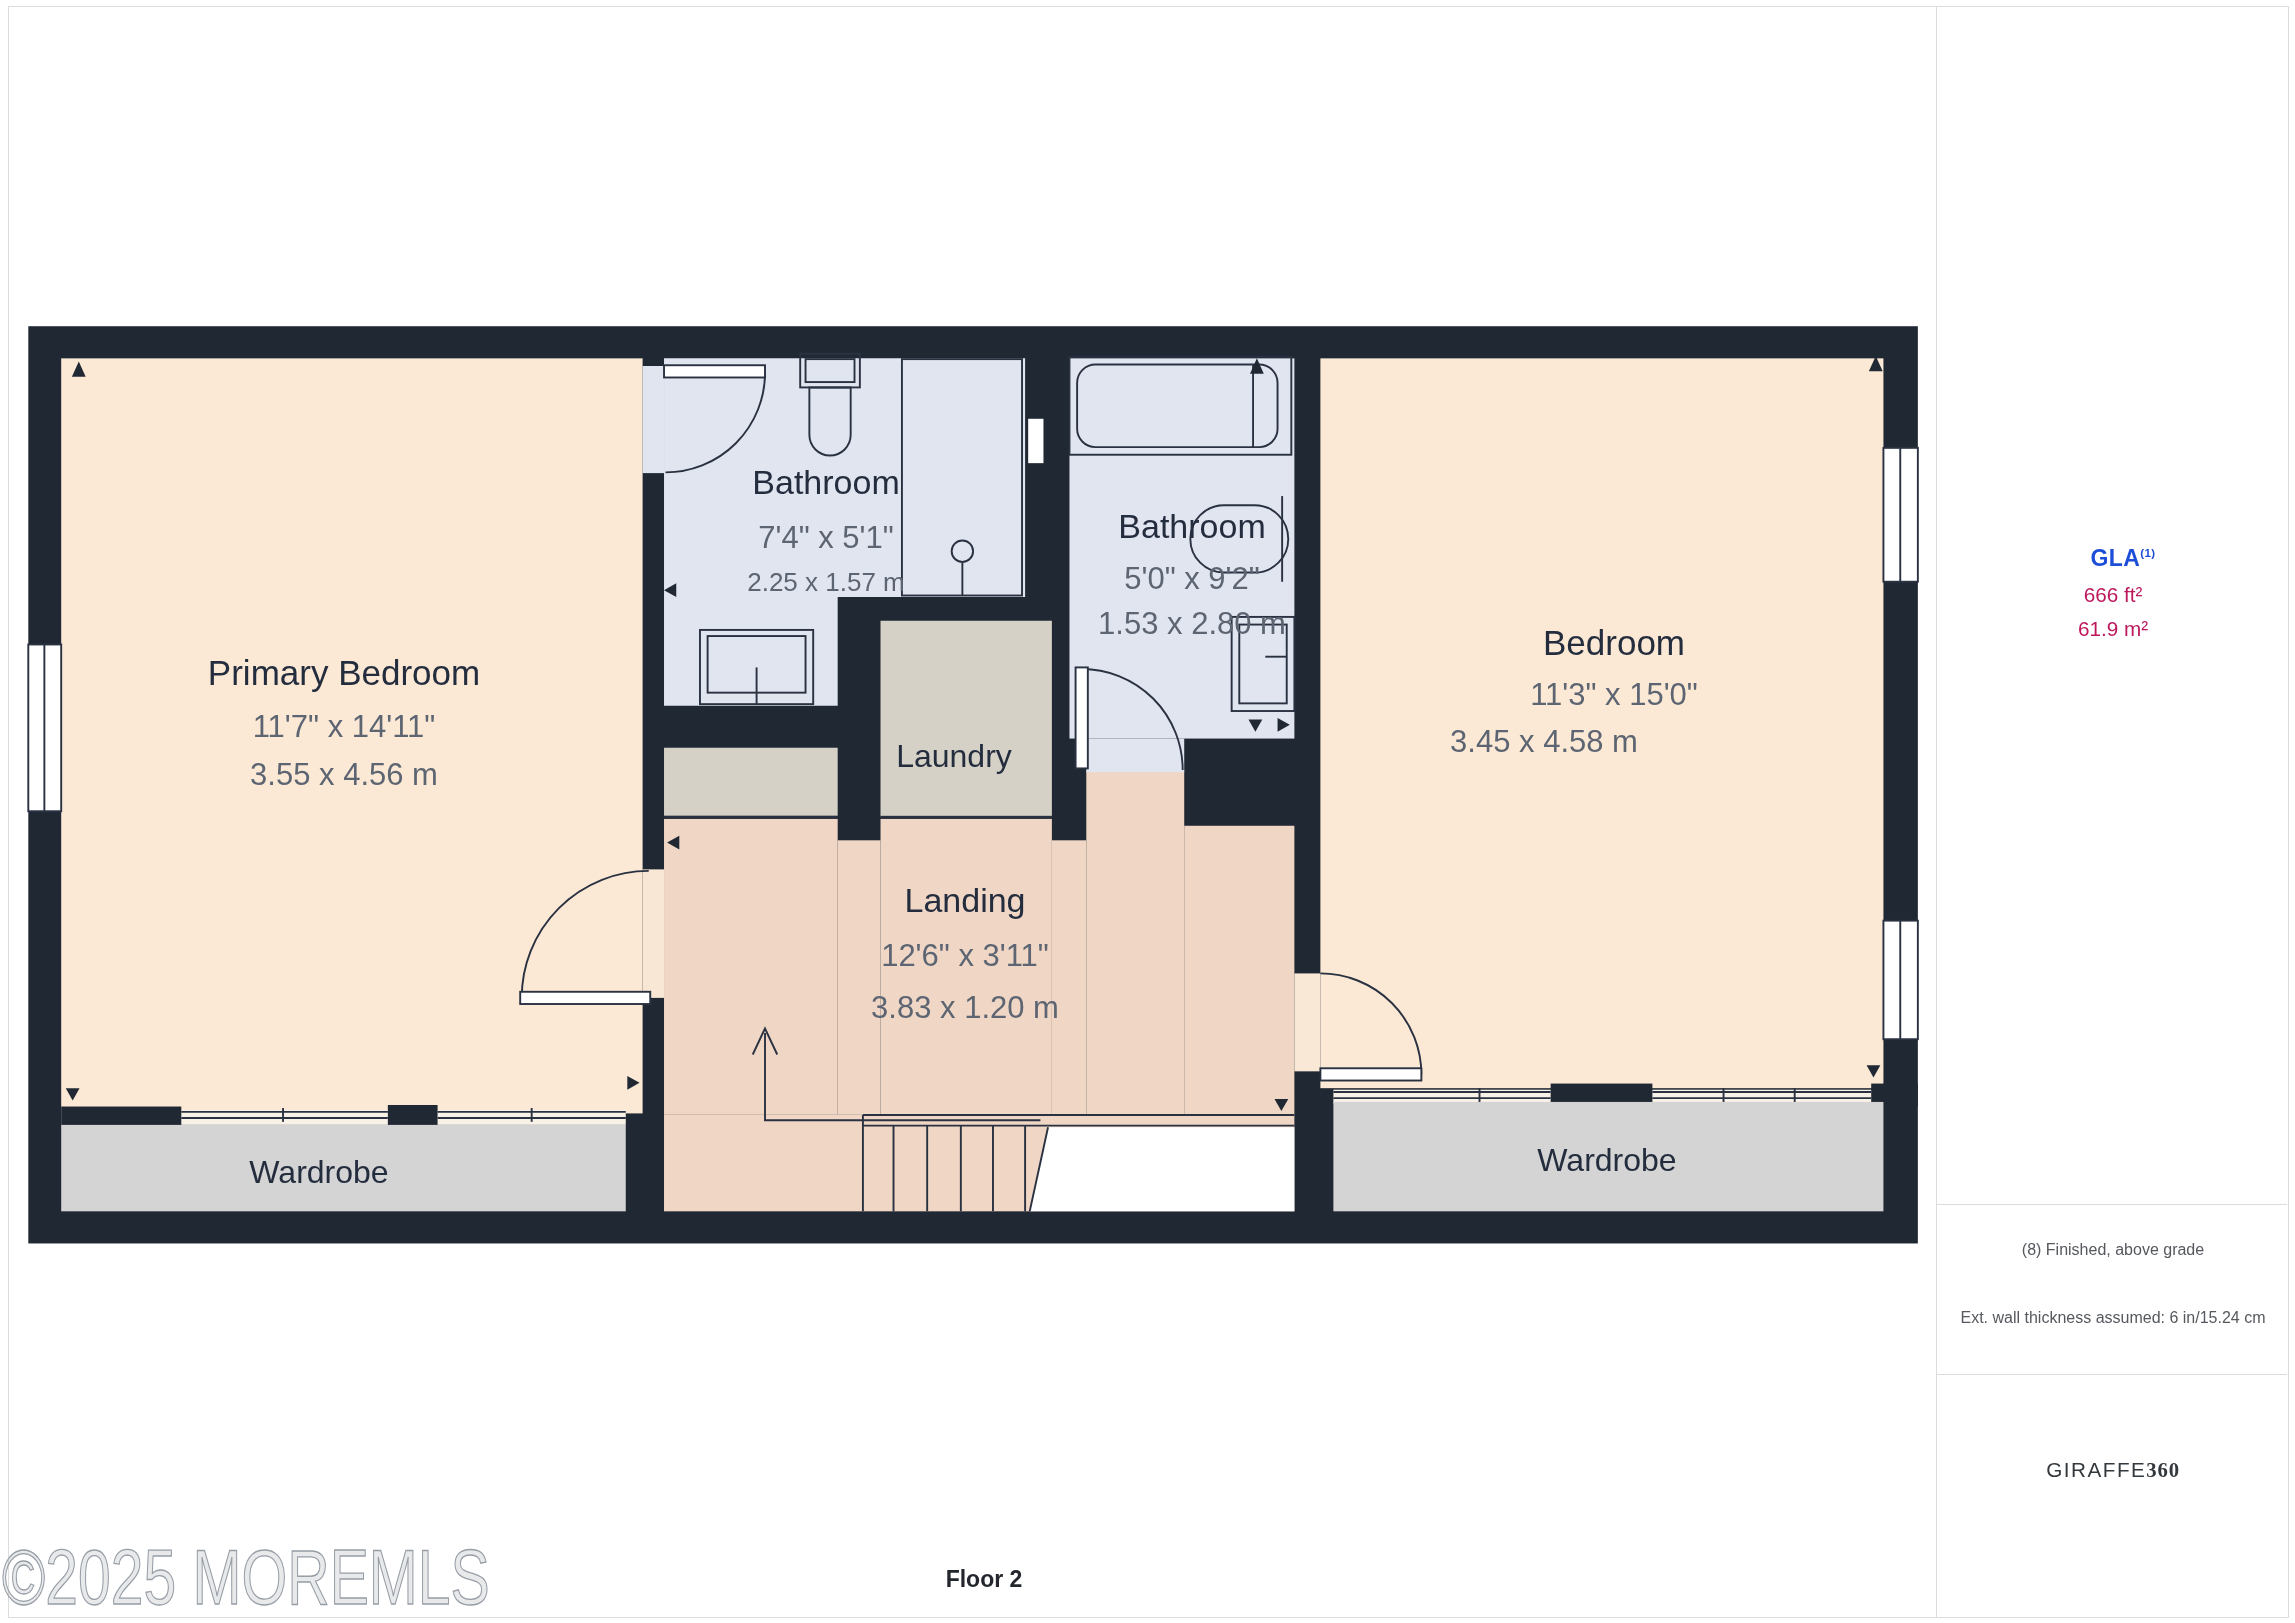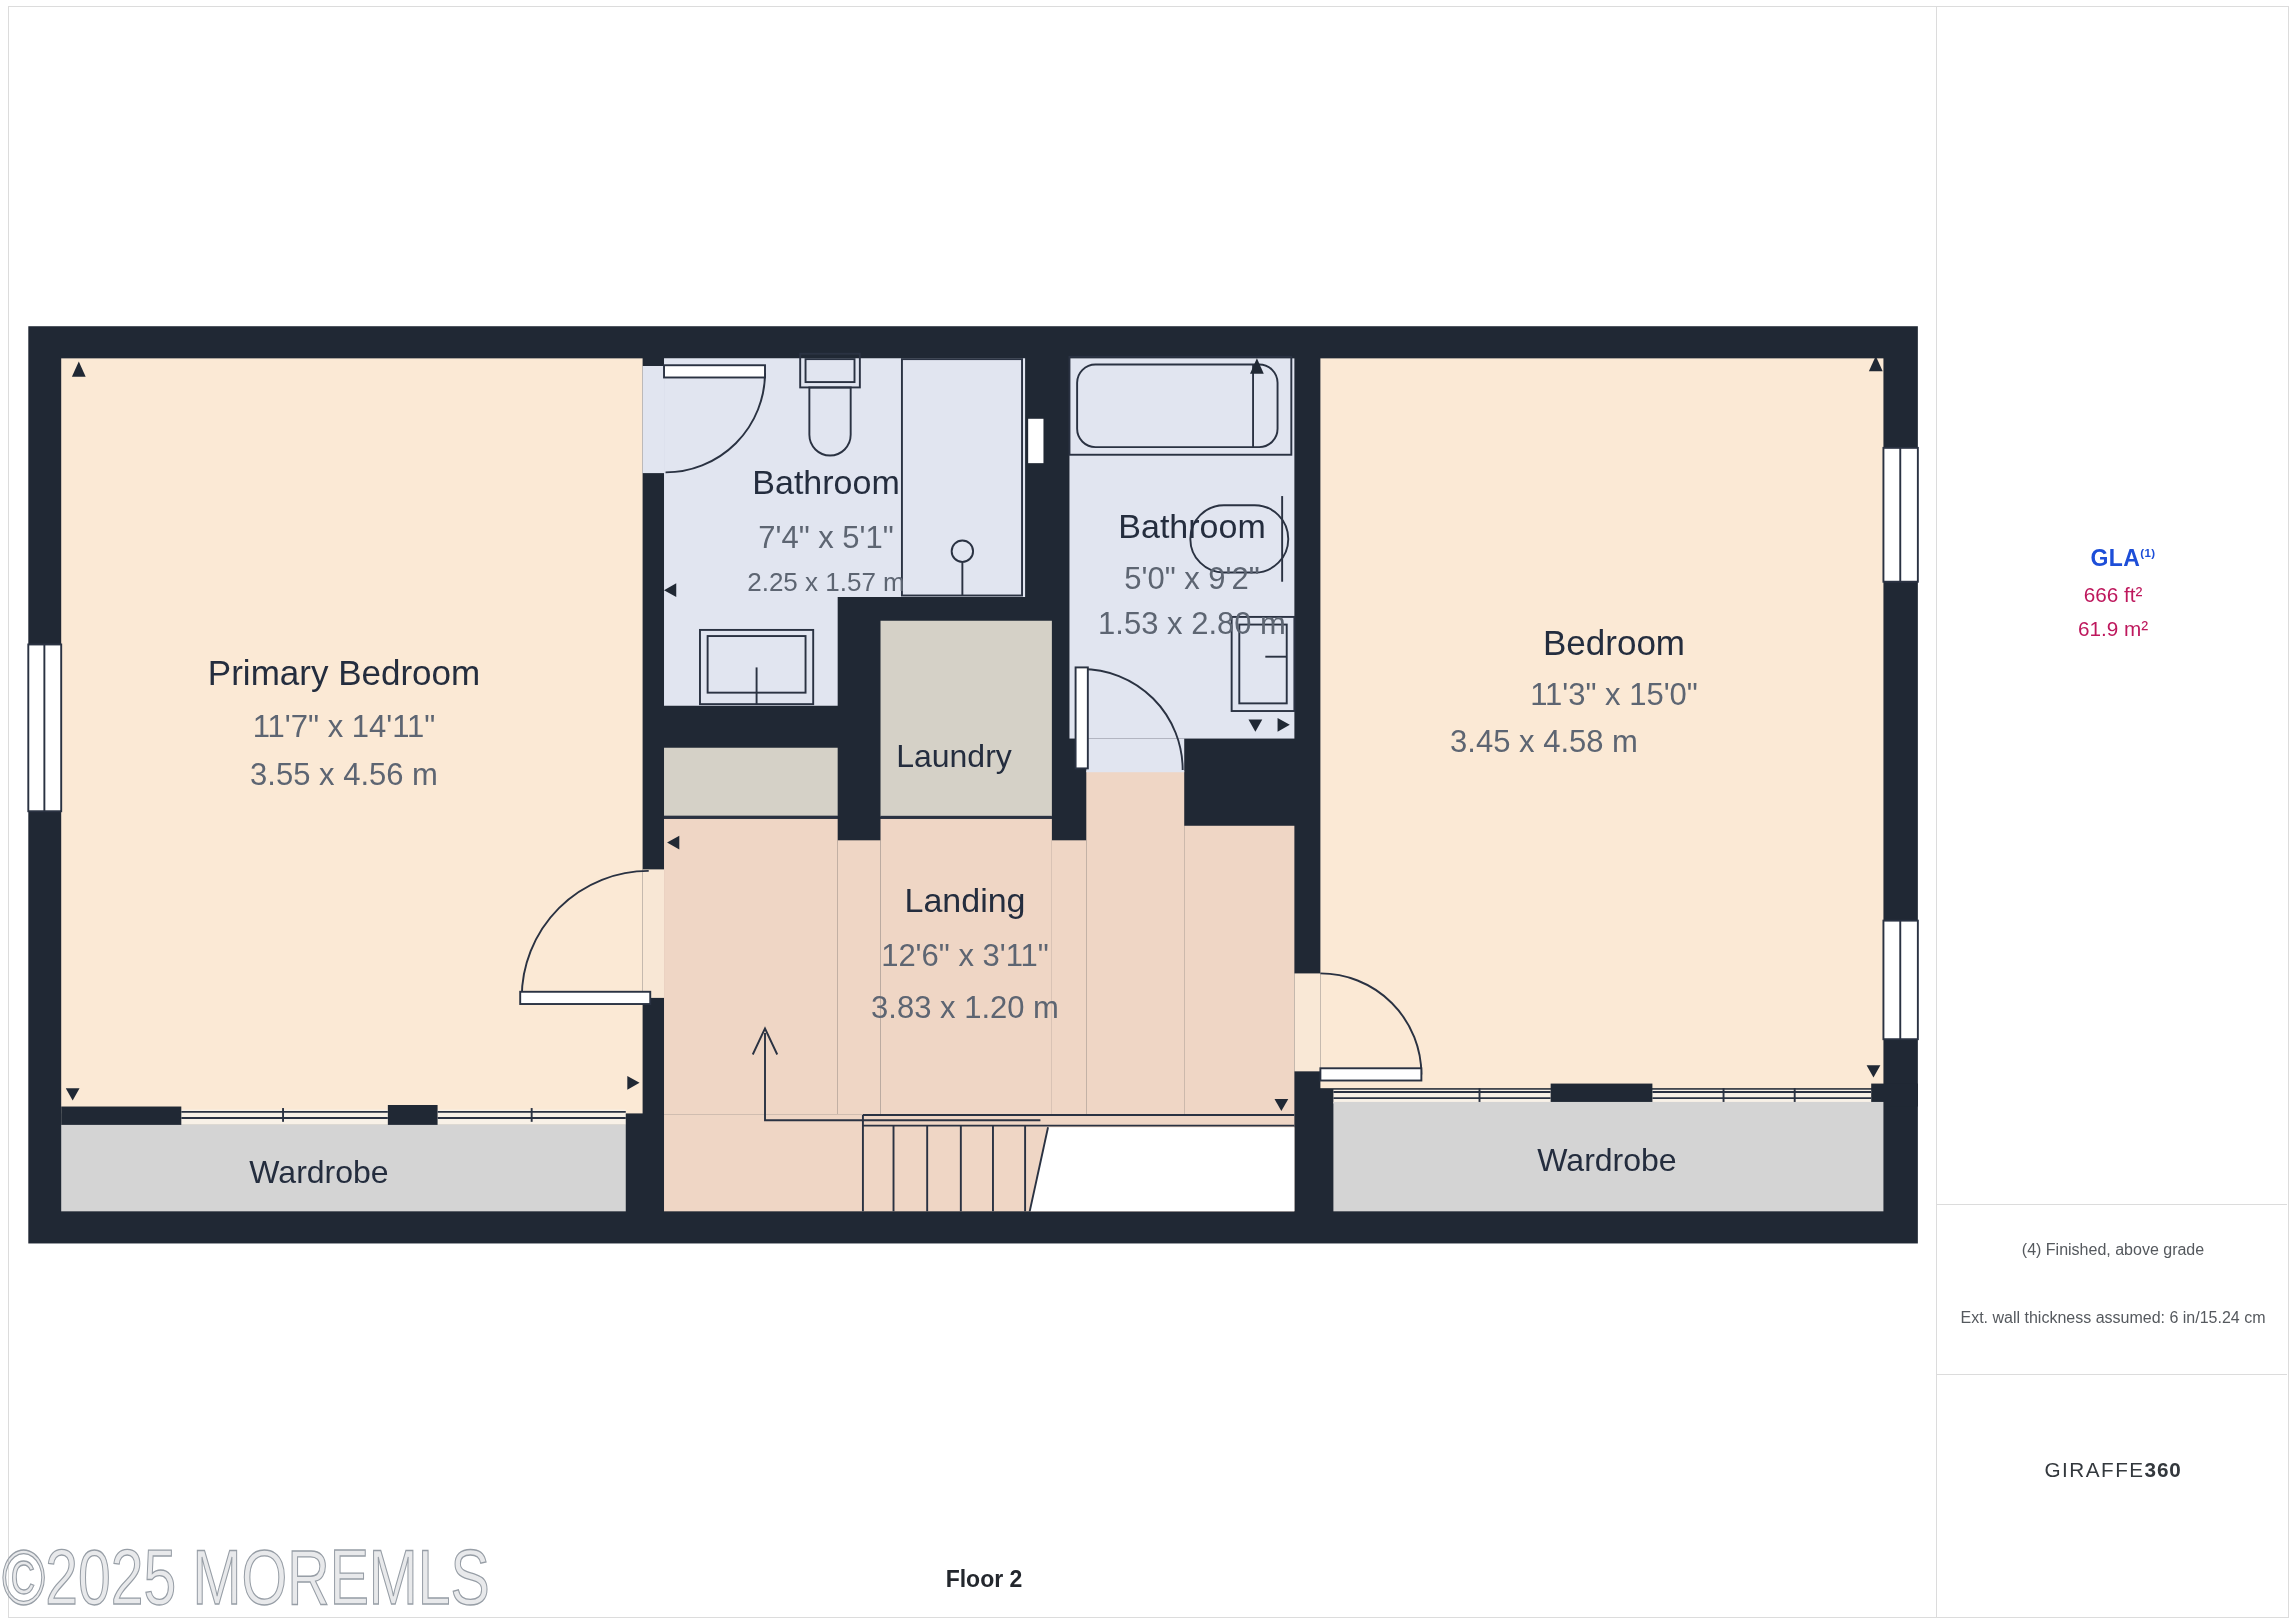--- a/index.html
+++ b/index.html
@@ -12,21 +12,21 @@
   svg{position:absolute;left:0;top:0;}
   .room-label{position:absolute;transform:translate(-50%,-50%);white-space:nowrap;text-align:center;}
   .rname{font-weight:400;color:#242d3e;}
   .rdim{font-weight:400;color:#5d6572;}
   .sb-block{position:absolute;left:1936px;width:354px;text-align:center;color:#55595e;}
   .sb-inner{width:306px;margin:0 auto;font-size:16px;line-height:1.5;}
   .gla-title{font-size:23px;font-weight:700;color:#1d4ed8;letter-spacing:0.4px;padding-left:20px;}
   .gla-title sup{font-size:11.5px;font-weight:700;}
   .gla-val{font-size:20.7px;color:#be185d;margin-top:10.7px;}
   .brand{font-size:20.7px;color:#33383d;letter-spacing:1.5px;margin-top:44px;}
-  .brand b{letter-spacing:0.8px;}
+  .brand b{letter-spacing:0.8px;font-family:Liberation Serif, serif;}
   .floor-label{position:absolute;transform:translate(-50%,-50%);font-size:23px;font-weight:700;color:#23272d;white-space:nowrap;}
   .watermark{position:absolute;left:1.5px;top:1532px;font-size:70px;font-weight:400;white-space:nowrap;
              letter-spacing:0px;color:rgba(150,156,164,0.22);-webkit-text-stroke:1.2px #979ea6;
              transform:scale(0.84,1.12);transform-origin:left top;}
 </style>
 </head>
 <body>
 
 <div id="page">
 
@@ -213,21 +213,21 @@
   <div class="abs sb-line" style="top:1204px;"></div>
   <div class="abs sb-line" style="top:1374px;"></div>
 
   <div class="sb-block" style="top:545px;">
     <div class="gla-title"><span>GLA</span><sup>(1)</sup></div>
     <div class="gla-val">666 ft²</div>
     <div class="gla-val">61.9 m²</div>
   </div>
 
   <div class="sb-block" style="top:1238px;">
-    <div class="sb-inner">(4) Finished, above grade</div>
+    <div class="sb-inner">(8) Finished, above grade</div>
     <div class="sb-inner" style="margin-top:44px;">Ext. wall thickness assumed: 6 in/15.24 cm</div>
   </div>
 
   <div class="sb-block" style="top:1414px;">
     <div class="brand"><span>GIRAFFE</span><b>360</b></div>
   </div>
 
   <div class="watermark">©2025 MOREMLS</div>
   <div class="floor-label" style="left:984px;top:1579px;">Floor 2</div>
 

